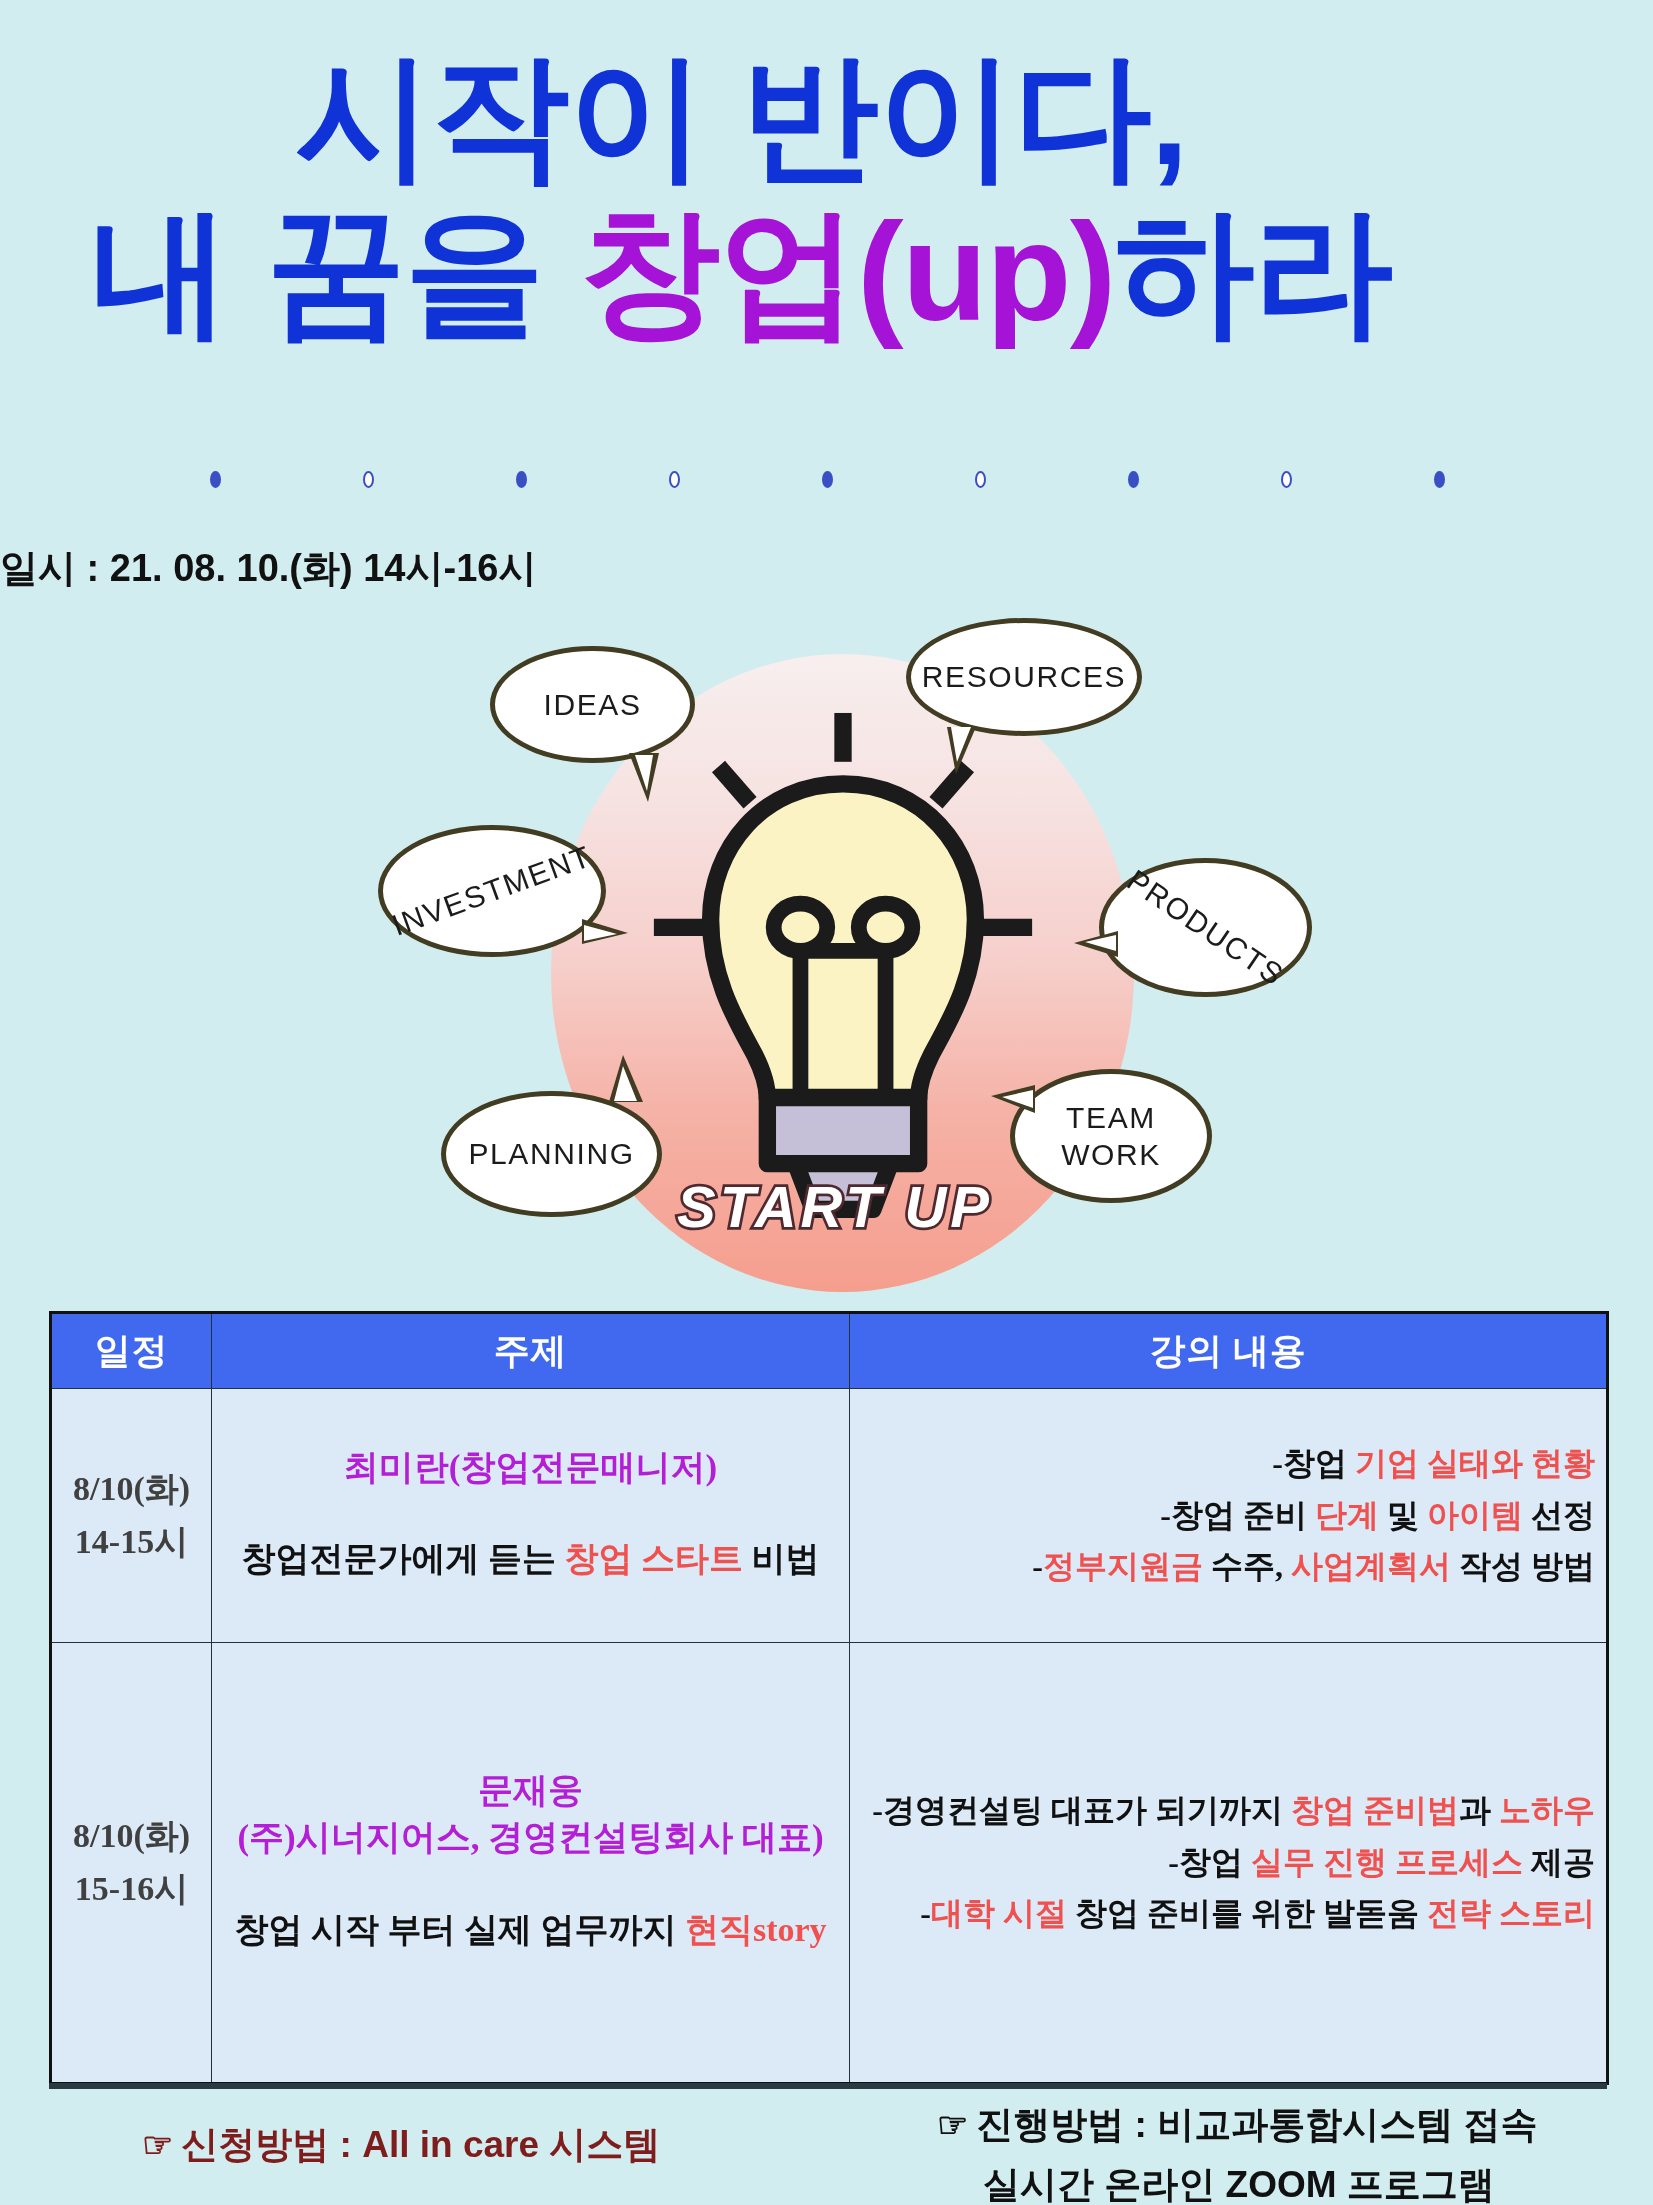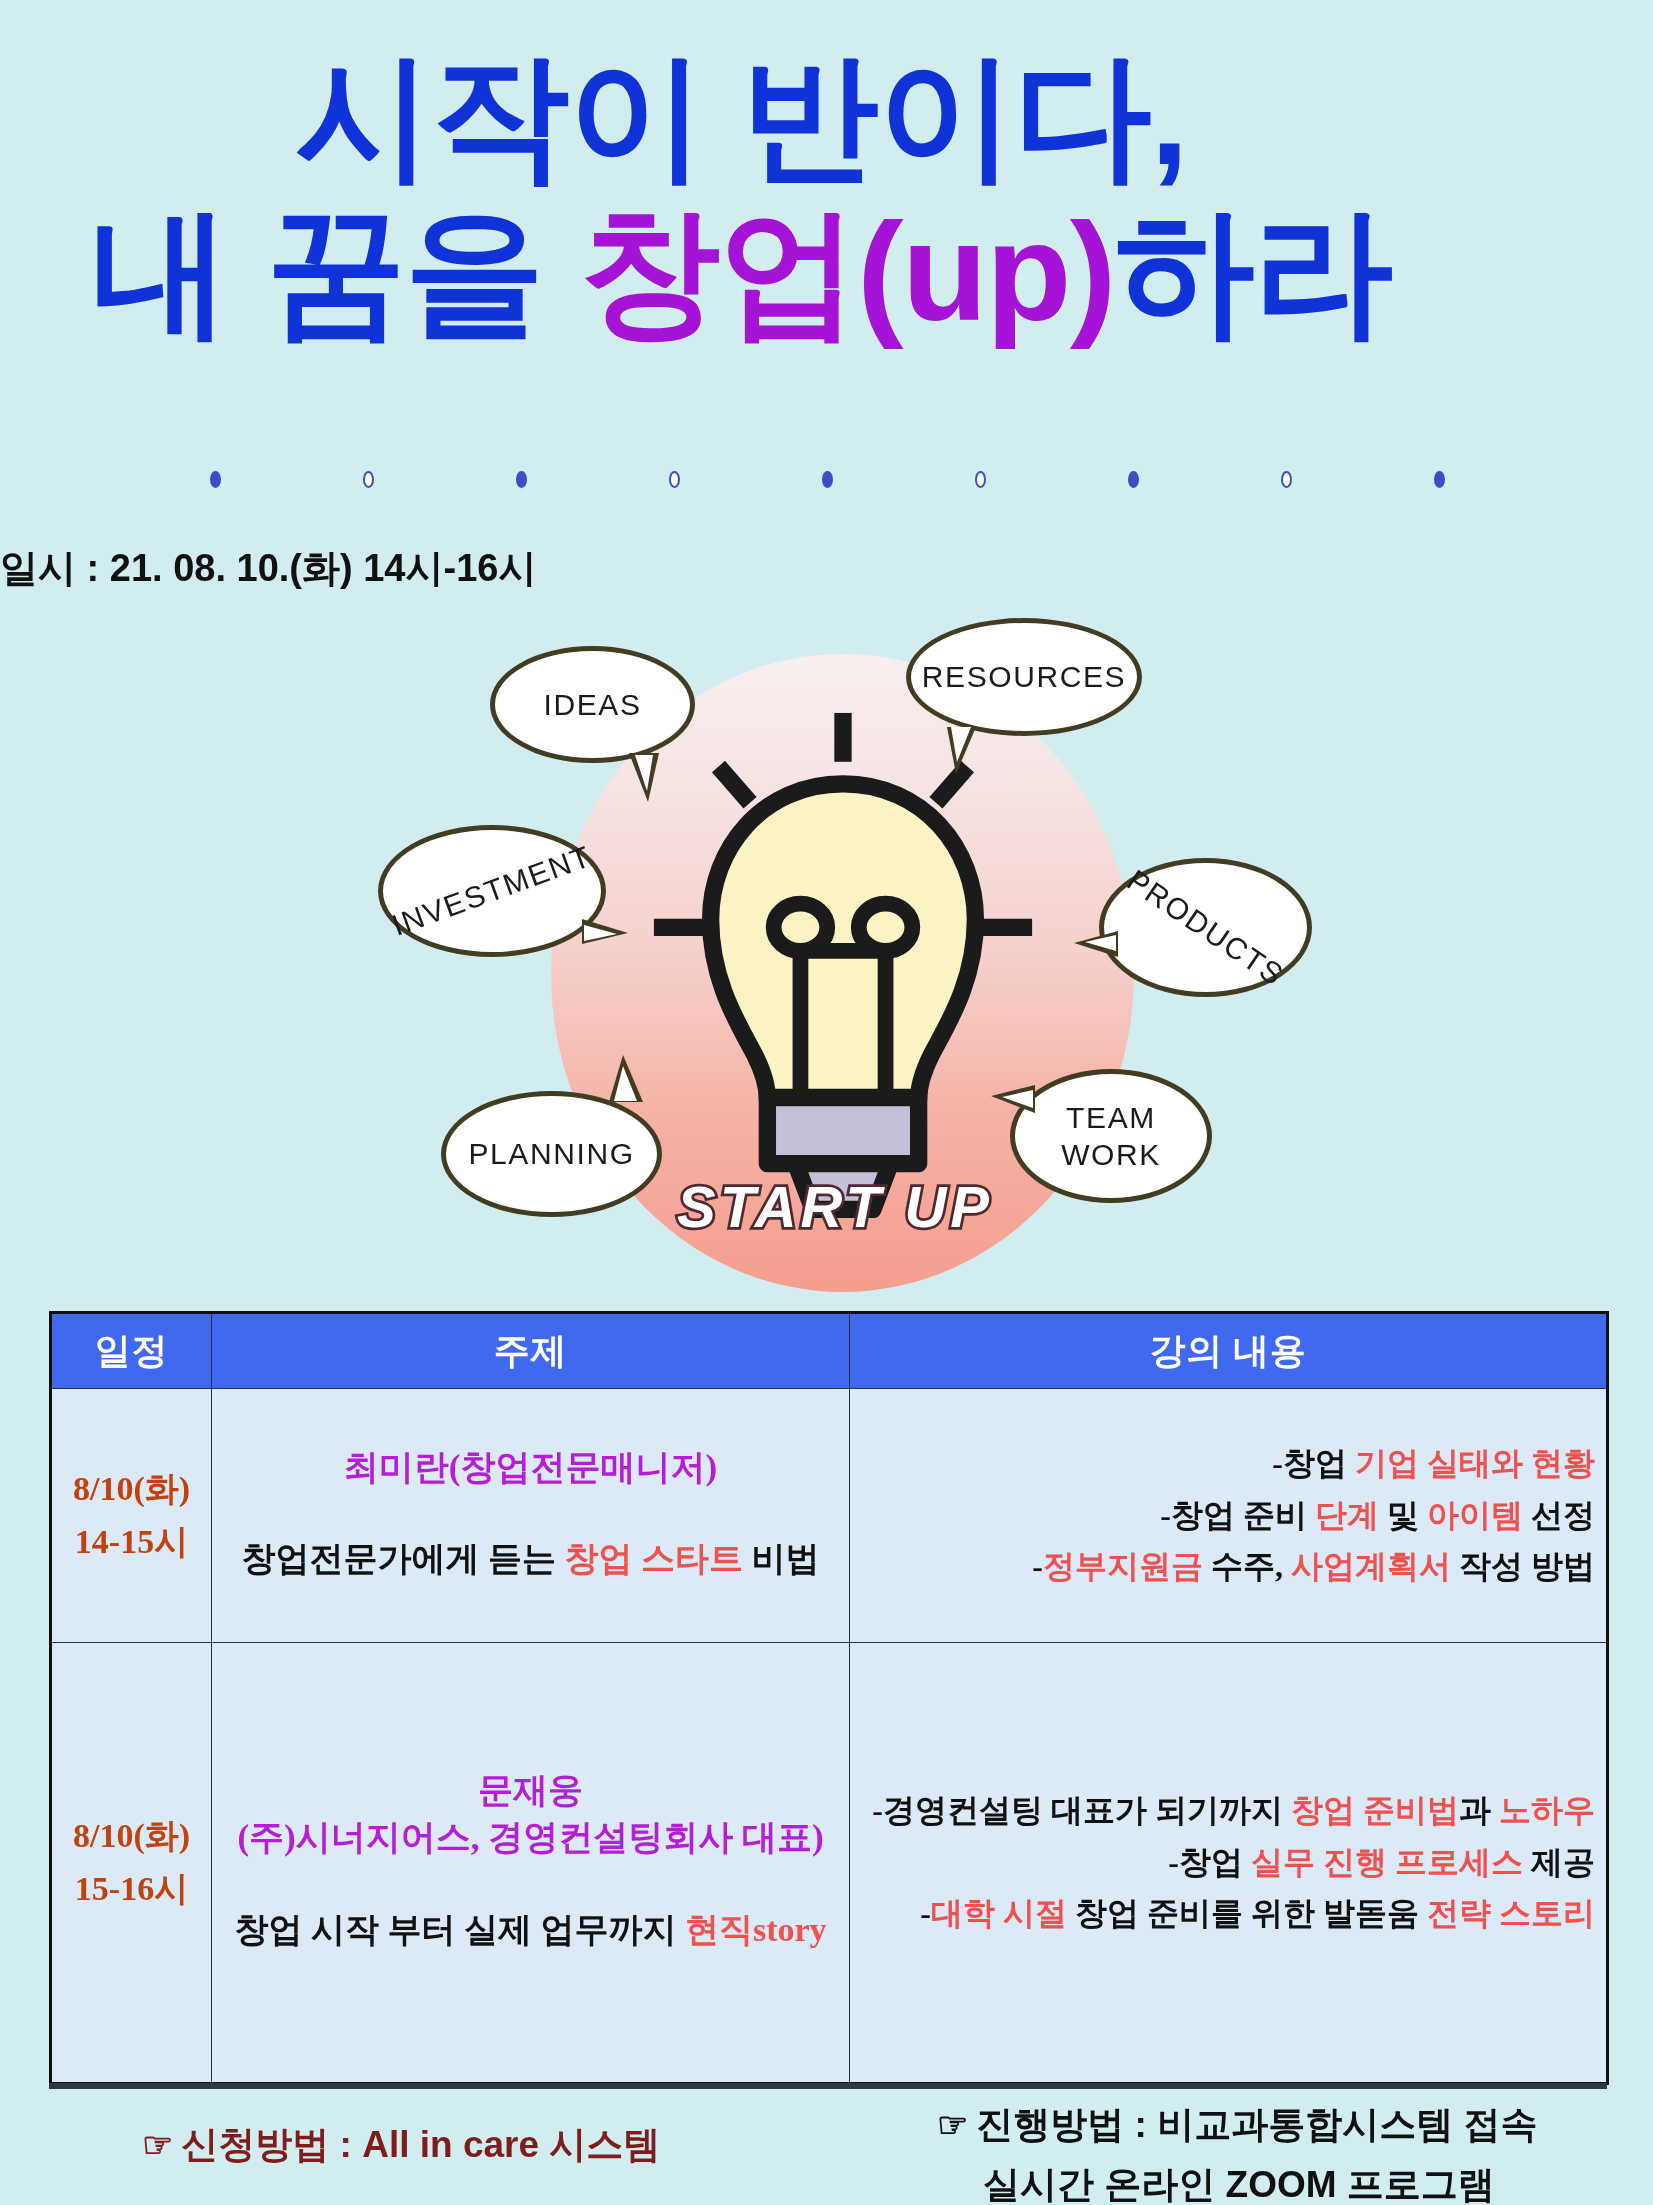--- a/index.html
+++ b/index.html
@@ -227,21 +227,21 @@
   }
   .sched tbody td { background: #dbeaf6; }
   .col-when { width: 161px; }
   .col-topic { width: 638px; }
   .col-detail { width: 758px; }
 
   .cell-when {
     text-align: center;
     font-size: 34px;
     font-weight: bold;
-    color: #c2410c;
+    color: #404040;
     line-height: 1.55;
     padding: 7.9px 3.2px;
   }
   .cell-topic {
     text-align: center;
     padding: 27px 14px 31.5px 14px;
   }
   .speaker {
     font-size: 35px;
     font-weight: bold;

